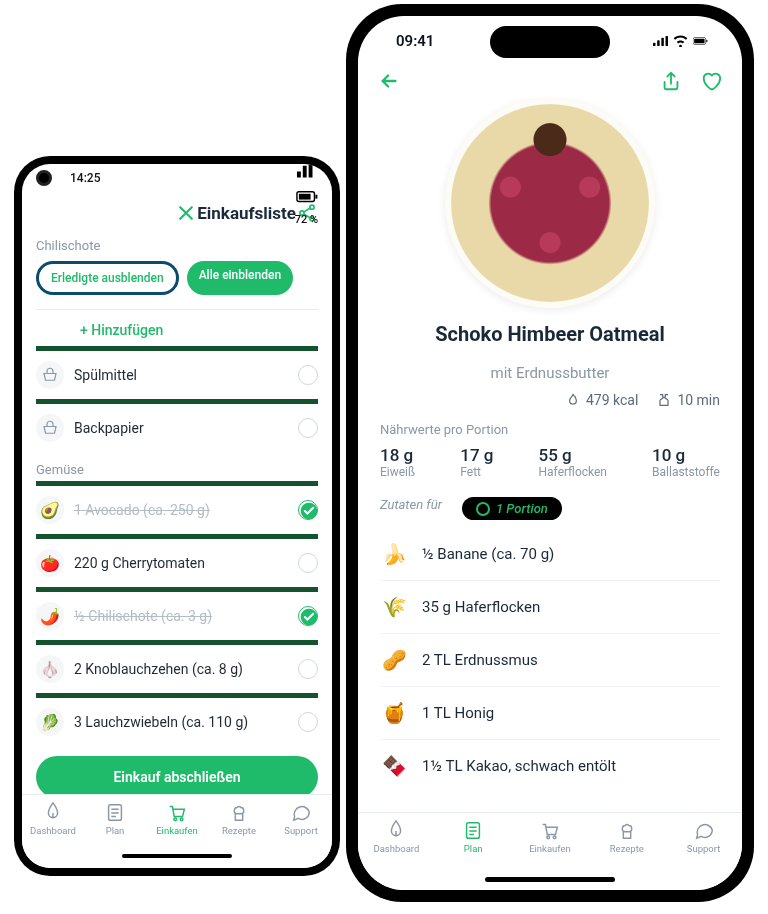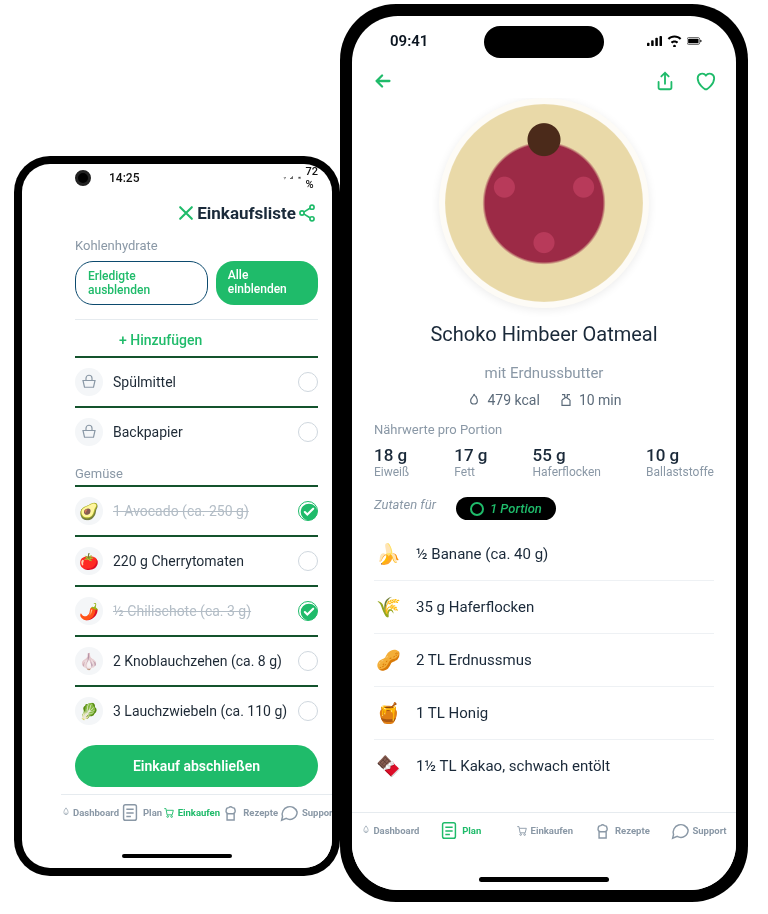--- a/index.html
+++ b/index.html
@@ -47,21 +47,21 @@
     position: absolute;
     left: 14px;
     top: 6px;
     width: 16px;
     height: 16px;
     border-radius: 50%;
     background: #000;
     border: 3px solid #222;
   }
   .phone-left .status-time { margin-left: 34px; }
-  .phone-left .status-right { display:flex; gap:4px; align-items:center; font-size: 11px;}
+  .phone-left .status-right { display:flex; gap:4px; align-items:center; font-size: 11px; flex-direction: column;}
   .phone-left .header {
     display: flex;
     align-items: center;
     justify-content: flex-end;
     padding: 10px 14px 6px;
   }
   .phone-left .header .title {
     font-size: 17px;
     font-weight: 700;
     color: #1a2a3a;
@@ -82,30 +82,30 @@
     margin: 8px 0;
   }
   .chip-row { display:flex; gap:8px; margin-bottom: 14px;}
   .chip {
     padding: 7px 12px;
     border-radius: 18px;
     font-size: 12px;
     font-weight: 500;
     display:inline-flex;
   }
-  .chip.outline { border:1px solid #0c4a6e; color:#1fbb6a; background:#fff;}
+  .chip.outline { border:3px solid #0c4a6e; color:#1fbb6a; background:#fff;}
   .chip.solid { background:#1fbb6a; color:#fff;}
   .divider { height:1px; background:#e6ebef; margin: 4px 0;}
   .add-link {
     color:#1fbb6a; font-size:14px; font-weight:500; padding:8px 0;
     display:flex; gap:4px;margin-left:44px;
   }
   .list-row {
     display:flex; align-items:center; gap:10px; padding:10px 0;
-    border-top:2px solid #14532d;
+    border-top:5px solid #14532d;
     font-size:14px; color:#1e2a36;
   }
   .list-row.done span { text-decoration: line-through; color:#b3bdc6;}
   .list-row .thumb {
     width:28px; height:28px; border-radius:50%;
     display:flex; align-items:center; justify-content:center;
     font-size:16px;
     background:#f4f6f8;
     flex-shrink:0;
   }
@@ -124,21 +124,21 @@
     border-radius: 22px;
     padding: 13px;
     text-align:center;
     font-size:14px;
     font-weight:600;
   }
 
   
   .phone-right {
     position: absolute;
-    right: 20px;
+    right: 14px;
     top: 4px;
     width: 408px;
     height: 898px;
     background:#000;
     border-radius: 56px;
     padding: 12px;
   }
   .phone-right .screen {
     width:100%; height:100%;
     background:#fff;
@@ -185,25 +185,25 @@
   .dish-photo::after{
     content:"";
     position:absolute; inset:0;
     background:
       radial-gradient(circle at 50% 18%, #4b2a1a 0 16px, transparent 17px),
       radial-gradient(circle at 30% 42%, #b83a5a 0 10px, transparent 11px),
       radial-gradient(circle at 70% 42%, #b83a5a 0 10px, transparent 11px),
       radial-gradient(circle at 50% 70%, #b83a5a 0 10px, transparent 11px);
   }
   .recipe-title {
-    text-align:center; font-size:20px; font-weight:400; color:#1a2939;
+    text-align:center; font-size:20px; font-weight:700; color:#1a2939;
   }
   .recipe-sub { text-align:center; color:#8a98a6; font-size:15px; margin-top:18px;}
   .recipe-meta {
-    display:flex; justify-content:center; gap:18px; margin:10px 0 14px;
+    display:flex; justify-content:flex-end; gap:18px; margin:10px 0 14px;
     color:#5c6b7a; font-size:14px;
   }
   .recipe-meta .m { display:flex; align-items:center; gap:5px; }
   .nutrition-label { color:#8a98a6; font-size:13px; margin-bottom:8px;}
   .nutrition-row {
     display:flex; justify-content:space-between; gap:28px; margin-bottom:18px;
   }
   .nutrition-row .cell { text-align:left;}
   .nutrition-row .v { font-size:17px; color:#1a2939; font-weight:500;}
   .nutrition-row .l { font-size:12px; color:#8a98a6;}
@@ -226,34 +226,33 @@
   }
 
   
   .tabbar {
     height:68px; border-top:1px solid #e6ebef;
     display:flex; justify-content:space-around; align-items:flex-start;
     padding-top:6px;
     background:#fff;
   }
   .tab {
-    display:flex; align-items:center; gap:2px;
+    display:flex; flex-direction:column; align-items:center; gap:2px;
     font-size:9.5px; color:#8a98a6;
     width:58px;
-    font-weight:bold;
   }
   .tab.active { color:#1fbb6a; }
   .tab svg { width:22px; height:22px; }
   .phone-left .tabbar { height:74px; }
   .phone-left .tabbar::after {
     content:""; position:absolute; bottom:10px; left:50%; transform:translateX(-50%);
     width:110px; height:4px; background:#000; border-radius:3px;
   }
   .phone-left { }
-  .phone-left .screen { position:relative;padding-left:39px;}
+  .phone-left .screen { position:relative;}
   .phone-right .tabbar { height:78px; padding-bottom:18px; position:relative;}
   .phone-right .tabbar::after {
     content:""; position:absolute; bottom:8px; left:50%; transform:translateX(-50%);
     width:130px; height:5px; background:#000; border-radius:3px;
   }
 
   .status-icons svg { width:15px; height:12px; }
 </style>
 </head>
 <body>
@@ -290,21 +289,21 @@
         <svg viewBox="0 0 24 24" width="20" height="20" fill="none" stroke="#1fbb6a" stroke-width="2">
             <circle cx="18" cy="5" r="2.5"></circle>
             <circle cx="6" cy="12" r="2.5"></circle>
             <circle cx="18" cy="19" r="2.5"></circle>
             <path d="M8 11l8-5M8 13l8 5"></path>
           </svg>
       </div>
     </div>
 
     <div class="body">
-      <div class="section-label">Kohlenhydrate</div>
+      <div class="section-label">Chilischote</div>
       <div class="chip-row">
         <div class="chip outline">Erledigte ausblenden</div>
         <div class="chip solid">Alle einblenden</div>
       </div>
       <div class="divider"></div>
       <div class="add-link">+ Hinzufügen</div>
 
       <div id="left-custom">
           <div class="list-row">
             <div class="thumb">
@@ -490,21 +489,21 @@
         <span>Zutaten für</span>
         <span class="portion-pill">
           <span class="ring"></span>
           <span>1 Portion</span>
         </span>
       </div>
 
       <div id="ing-list">
           <div class="ing-row">
             <div class="thumb">🍌</div>
-            <span>½ Banane (ca. 40 g)</span>
+            <span>½ Banane (ca. 70 g)</span>
           </div>
           <div class="ing-row">
             <div class="thumb">🌾</div>
             <span>35 g Haferflocken</span>
           </div>
           <div class="ing-row">
             <div class="thumb">🥜</div>
             <span>2 TL Erdnussmus</span>
           </div>
           <div class="ing-row">

